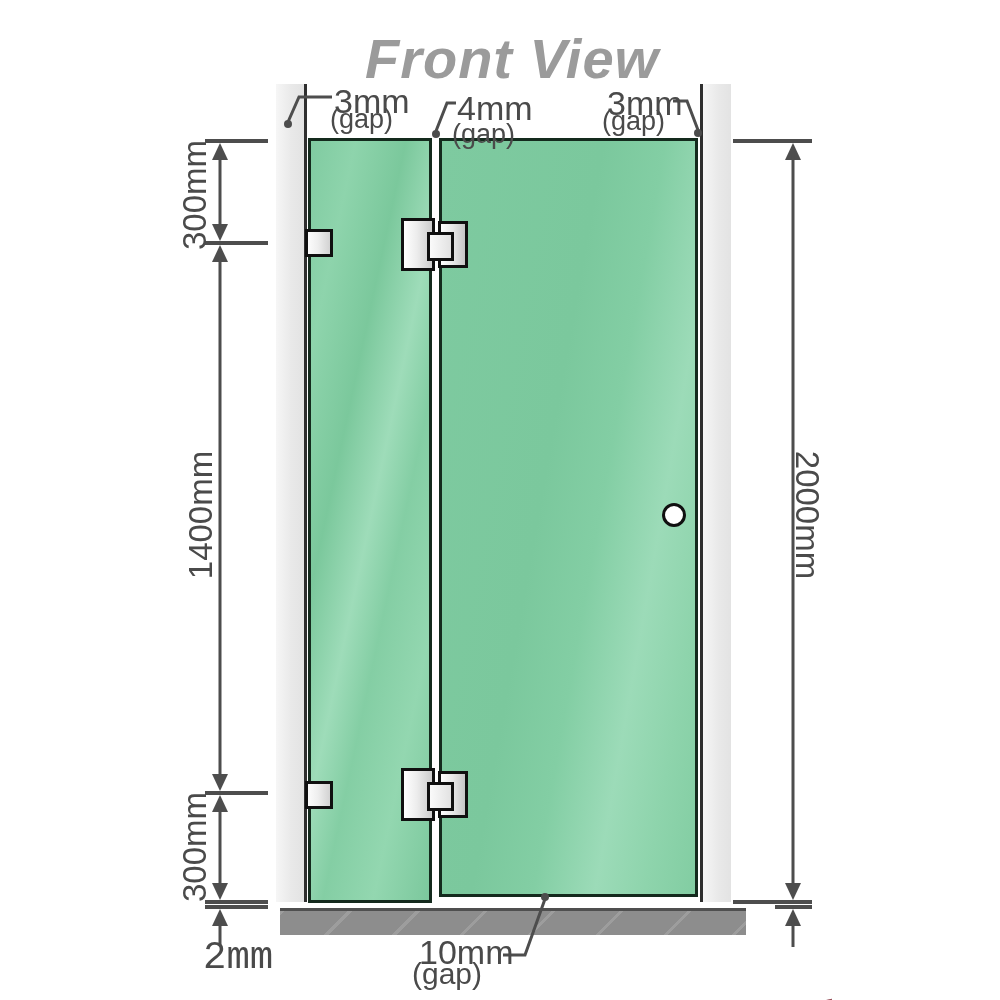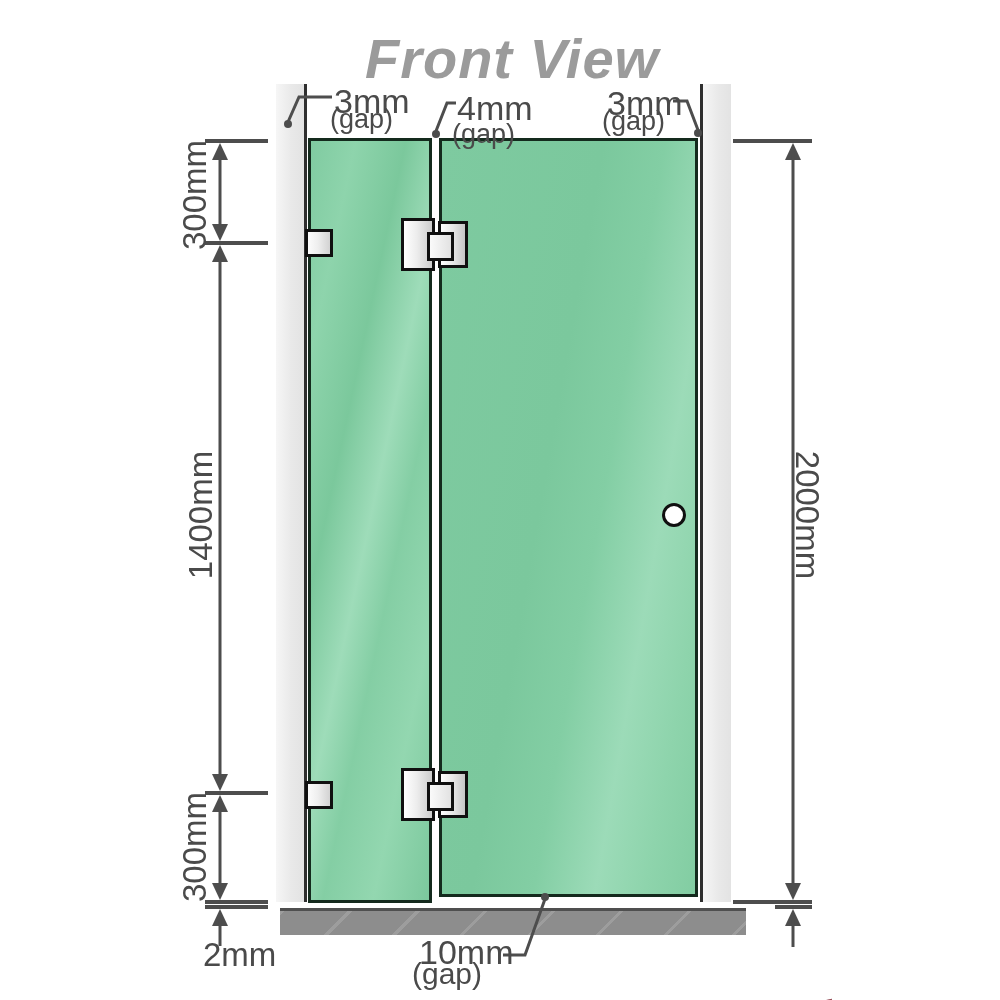--- a/index.html
+++ b/index.html
@@ -63,21 +63,21 @@
     position:absolute; left:662px; top:503px; width:24px; height:24px;
     border:3px solid #101010; border-radius:50%; background:#ffffff;
   }
 
   .lbl { position:absolute; color:#4a4a4a; white-space:nowrap; }
   .gapval { font-size:34px;text-align:center; }
   .gapword { font-size:27px; }
   .dim-v { width:170px; text-align:center; font-size:33px; }
   .rot-ccw { transform:rotate(-90deg); }
   .rot-cw  { transform:rotate(90deg); }
-  .dim-h { font-size:33px; }
+  .dim-h { font-size:39px;font-family:Liberation Mono, monospace; }
 
   .svg-overlay { position:absolute; left:0; top:0; }
   .svg-overlay line, .svg-overlay polyline { stroke:#4d4d4d; fill:none; }
   .svg-overlay .tick { stroke-width:4; }
   .svg-overlay .dline { stroke-width:3; }
   .svg-overlay polygon, .svg-overlay circle { fill:#4d4d4d; stroke:none; }
 
   .logo-sliver {
     position:absolute; left:826px; top:992px; width:36px; height:8px;
     background:#7e2330; clip-path:polygon(0 100%,100% 0,100% 55%,8% 100%);

